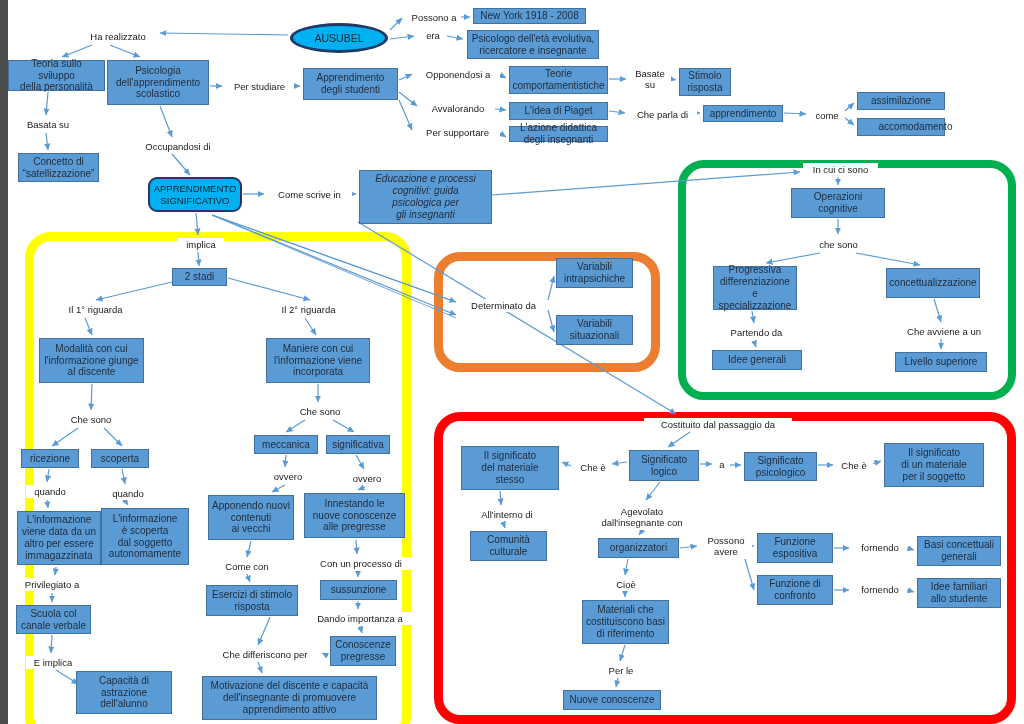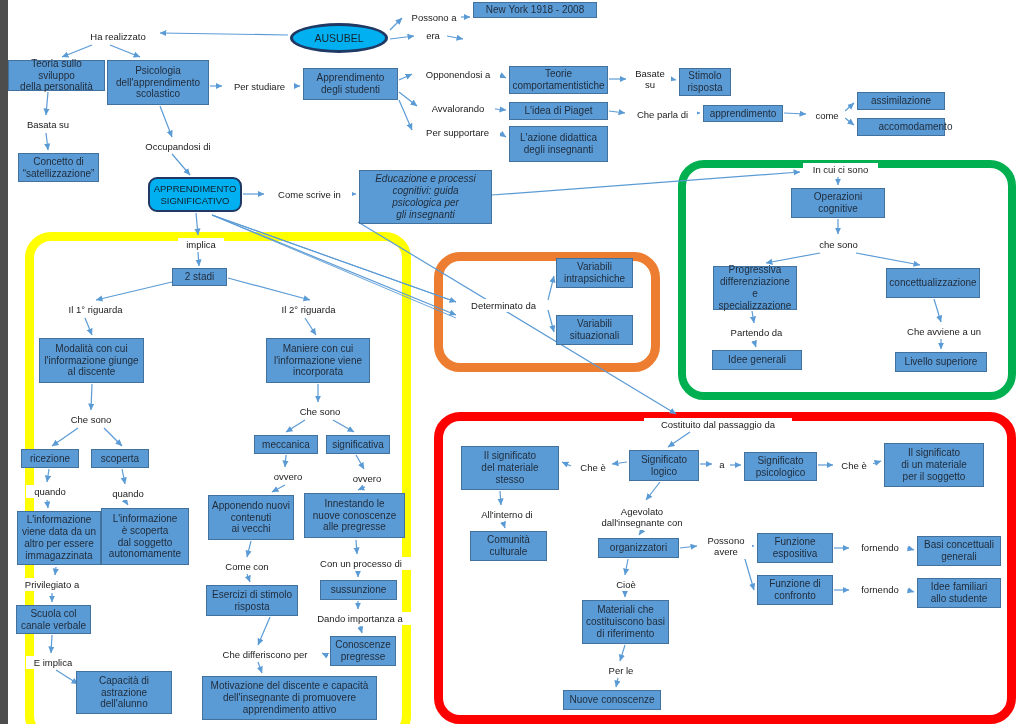--- a/index.html
+++ b/index.html
@@ -170,39 +170,41 @@
     </g>
   </svg>
 
   <div class="edge-strip"></div>
 
 <div class="group yellow" style="left: 25px; top: 232px; width: 386px; height: 510px;"></div>
     <div class="group orange" style="left: 434px; top: 252px; width: 226px; height: 120px;"></div>
     <div class="group green" style="left: 678px; top: 160px; width: 338px; height: 240px;"></div>
     <div class="group red" style="left: 434px; top: 412px; width: 582px; height: 312px;"></div>
     <div class="node oval" style="left: 290px; top: 23px; width: 98px; height: 30px; white-space: pre-line;">AUSUBEL</div>
-    <div class="node" style="left: 473px; top: 2px; width: 124px; height: 16px; white-space: pre-line;">New York 1918 - 2008</div>
+    <div class="node" style="left: 473px; top: 8px; width: 113px; height: 16px; white-space: pre-line;">New York 1918 - 2008</div>
+    <div class="node" style="left: 467px; top: 30px; width: 132px; height: 29px; white-space: pre-line;">Psicologo dell'età evolutiva,
+ricercatore e insegnante</div>
     <div class="node" style="left: 8px; top: 60px; width: 97px; height: 31px; white-space: pre-line;">Teoria sullo sviluppo
 della personalità</div>
     <div class="node" style="left: 107px; top: 60px; width: 102px; height: 45px; white-space: pre-line;">Psicologia
 dell'apprendimento
 scolastico</div>
     <div class="node" style="left: 18px; top: 153px; width: 81px; height: 29px; white-space: pre-line;">Concetto di
 “satellizzazione”</div>
     <div class="node" style="left: 303px; top: 68px; width: 95px; height: 32px; white-space: pre-line;">Apprendimento
 degli studenti</div>
     <div class="node" style="left: 509px; top: 66px; width: 99px; height: 28px; white-space: pre-line;">Teorie
 comportamentistiche</div>
     <div class="node" style="left: 679px; top: 68px; width: 52px; height: 28px; white-space: pre-line;">Stimolo
 risposta</div>
     <div class="node" style="left: 509px; top: 102px; width: 99px; height: 18px; white-space: pre-line;">L'idea di Piaget</div>
     <div class="node" style="left: 703px; top: 105px; width: 80px; height: 17px; white-space: pre-line;">apprendimento</div>
     <div class="node" style="left: 857px; top: 92px; width: 88px; height: 18px; white-space: pre-line;">assimilazione</div>
     <div class="node" style="left: 857px; top: 118px; width: 88px; height: 18px; white-space: pre-line; padding-left: 32px;">accomodamento</div>
-    <div class="node" style="left: 509px; top: 126px; width: 99px; height: 36px; white-space: pre-line;">L'azione didattica
+    <div class="node" style="left: 509px; top: 126px; width: 99px; height: 16px; white-space: pre-line;">L'azione didattica
 degli insegnanti</div>
     <div class="node rounded" style="left: 148px; top: 177px; width: 94px; height: 35px; white-space: pre-line;">APPRENDIMENTO
 SIGNIFICATIVO</div>
     <div class="node italic" style="left: 359px; top: 170px; width: 133px; height: 54px; white-space: pre-line;">Educazione e processi
 cognitivi: guida
 psicologica per
 gli insegnanti</div>
     <div class="node" style="left: 791px; top: 188px; width: 94px; height: 30px; white-space: pre-line;">Operazioni
 cognitive</div>
     <div class="node" style="left: 713px; top: 266px; width: 84px; height: 44px; white-space: pre-line;">Progressiva

